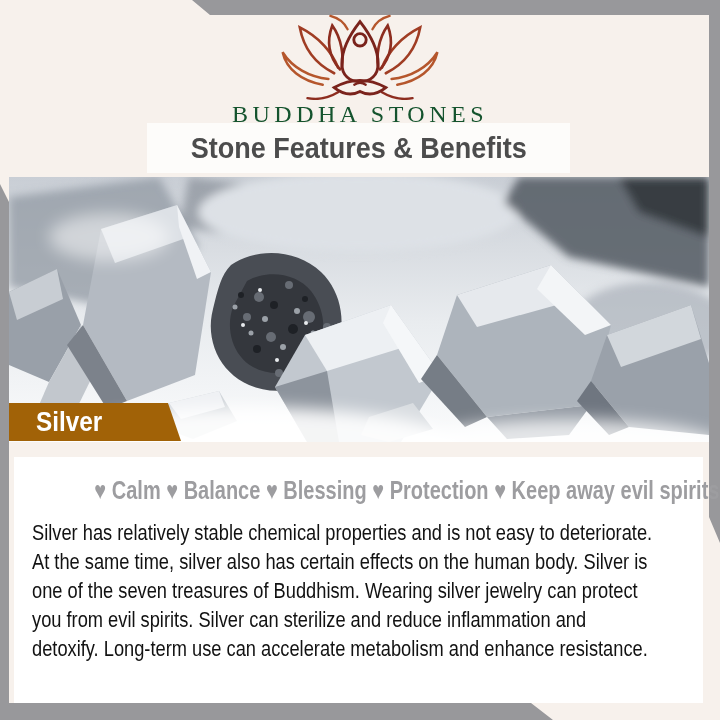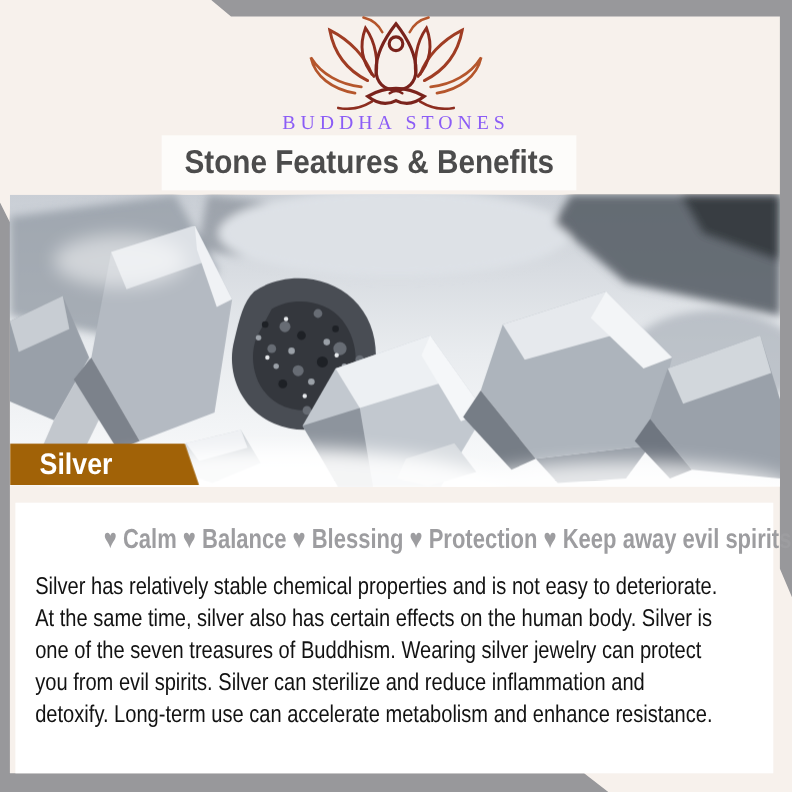--- a/index.html
+++ b/index.html
@@ -11,26 +11,26 @@
   
   .accent { position:absolute; inset:0; background:#98989b; }
   .accent-tr { clip-path:polygon(192px 0, 720px 0, 720px 543px, 709px 517px, 709px 15px, 210px 15px); }
   .accent-bl { clip-path:polygon(0 184px, 9px 202px, 9px 703px, 531px 703px, 553px 720px, 0 720px); }
 
   
   .brand { position:absolute; top:14px; left:0; right:0; text-align:center; }
   .brand svg { display:block; margin:0 auto; }
   .brand-name {
     margin-top:1px; font-family:"Liberation Serif", serif;
-    font-size:18px; letter-spacing:4.5px; color:#8b5cf6; white-space:nowrap;
+    font-size:24px; letter-spacing:4.5px; color:#14532d; white-space:nowrap;
   }
 
   
   .title-box {
-    position:absolute; left:147px; top:123px; width:377px; height:50px;
+    position:absolute; left:147px; top:123px; width:423px; height:50px;
     background:#fdfcfa; display:flex; align-items:center; justify-content:center;
   }
   .title-text {
     font-size:30px; font-weight:bold; color:#4c4c4c; white-space:nowrap;
     display:inline-block; transform:scaleX(.9); transform-origin:center center;
   }
 
   
   .photo { position:absolute; left:9px; top:177px; width:700px; height:265px; }
   .photo svg { display:block; width:100%; height:100%; }

